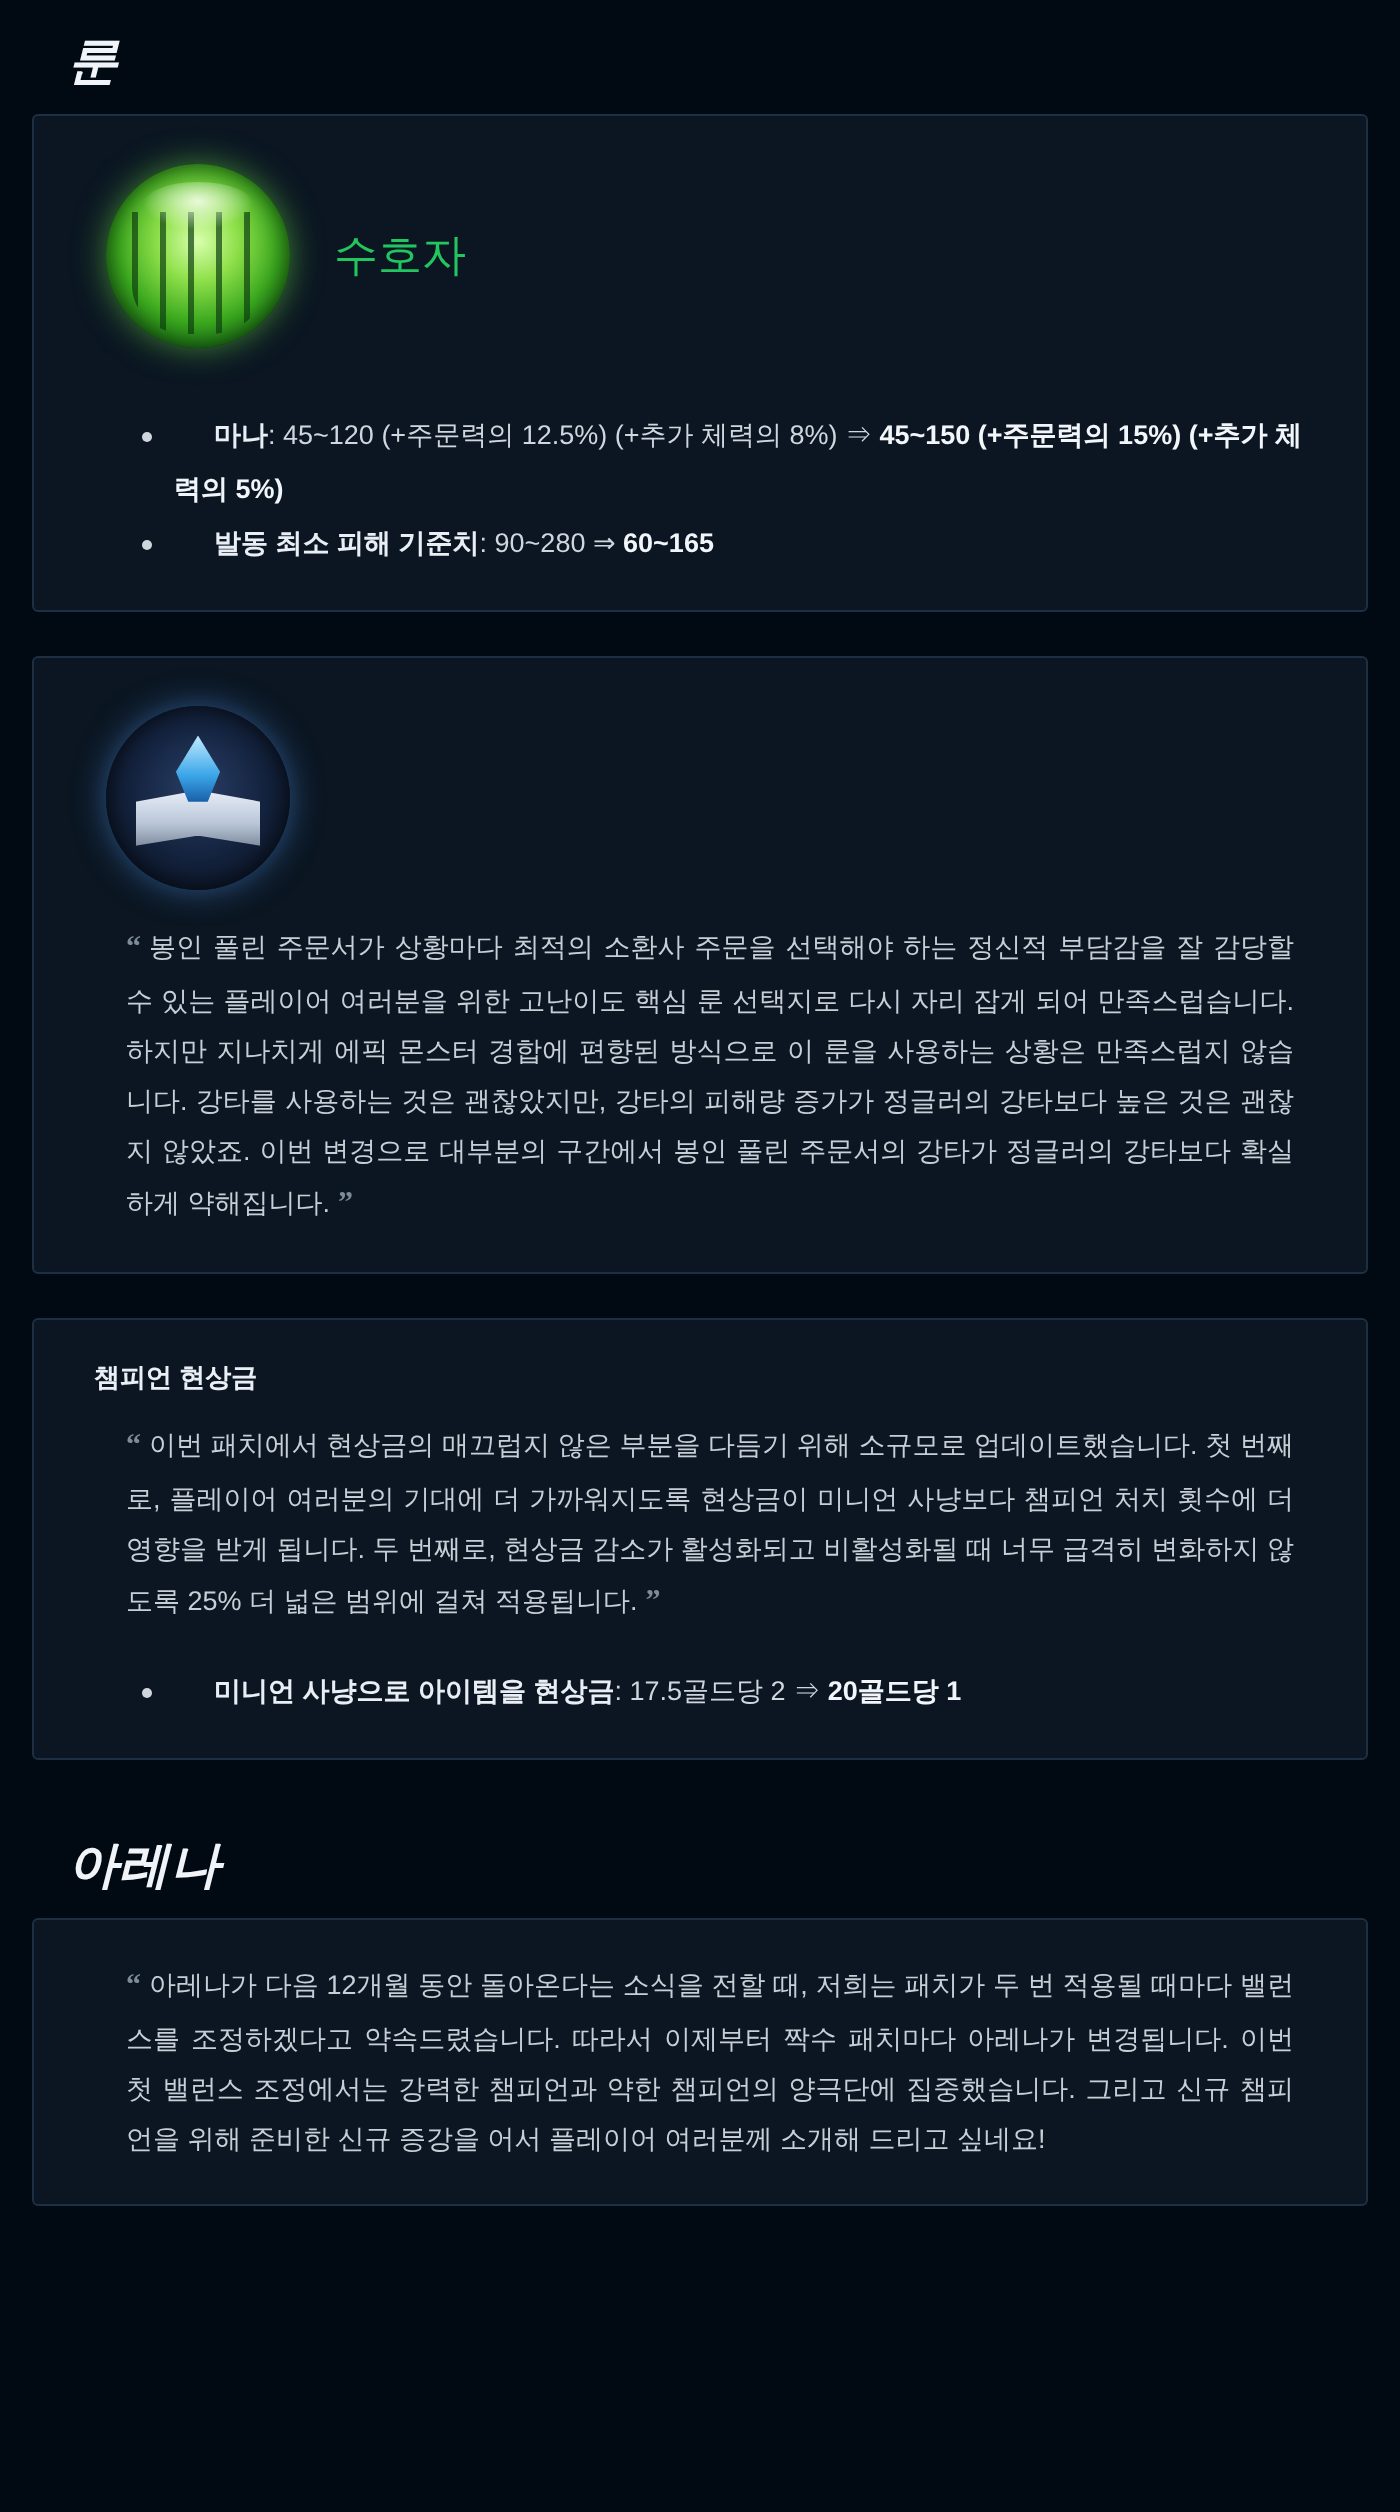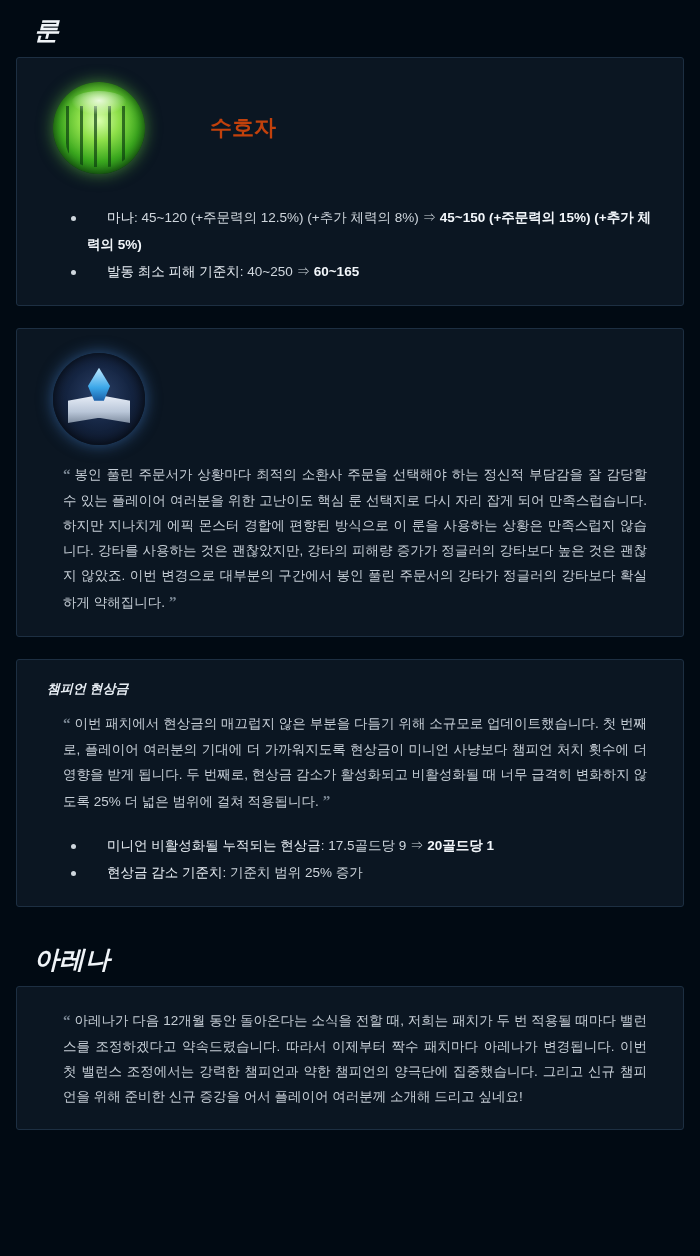--- a/index.html
+++ b/index.html
@@ -83,23 +83,22 @@
     content: "";
     position: absolute;
     left: 38%; right: 38%; top: 16%; height: 36%;
     background: linear-gradient(180deg, #bfe9ff, #3aa6e8 60%, #1a5fa8);
     clip-path: polygon(50% 0%, 100% 55%, 72% 100%, 28% 100%, 0% 55%);
     box-shadow: 0 0 14px rgba(120, 210, 255, 0.9);
   }
 
   .champ-name {
     font-size: 22px;
-    font-weight: bold;
-    color: #c2410c;
-    margin-left: 43px;
+    font-weight: normal;
+    color: #22c55e;
   }
 
   .quote {
     position: relative;
     font-size: 13.5px;
     line-height: 1.85;
     color: #c6ced6;
     padding: 2px 16px 0 26px;
     text-align: justify;
   }
@@ -126,49 +125,48 @@
   ul.changes li:before {
     content: "";
     position: absolute;
     left: -16px;
     top: 12px;
     width: 5px;
     height: 5px;
     background: #cfd6dd;
     border-radius: 50%;
   }
-  .stat-label { font-weight: normal; color: #e8eef4; padding-left: 20px; }
+  .stat-label { font-weight: bold; color: #e8eef4; padding-left: 20px; }
   .new-val { font-weight: bold; color: #f2f6fa; }
 
   .sub-head {
     font-size: 13px;
     font-weight: bold;
     color: #e9eff5;
     padding: 2px 0 10px 10px;
-    font-style: italic;
   }
 </style>
 </head>
 <body>
 
 <div class="page">
 
   <div class="section-title">룬</div>
 
   <div class="card">
     <div class="champ-head">
       <div class="champ-icon icon-guardian"></div>
       <div class="champ-name">수호자</div>
     </div>
     <ul class="changes">
       <li>
         <span class="stat-label">마나</span><span>: </span><span>45~120 (+주문력의 12.5%) (+추가 체력의 8%) ⇒ </span><span class="new-val">45~150 (+주문력의 15%) (+추가 체력의 5%)</span>
       </li>
       <li>
-        <span class="stat-label">발동 최소 피해 기준치</span><span>: </span><span>40~250 ⇒ </span><span class="new-val">60~165</span>
+        <span class="stat-label">발동 최소 피해 기준치</span><span>: </span><span>90~280 ⇒ </span><span class="new-val">60~165</span>
       </li>
     </ul>
   </div>
 
   <div class="card">
     <div class="champ-head">
       <div class="champ-icon icon-tome"></div>
     </div>
     <div class="quote">
       <span class="qmark qopen">“</span><span>봉인 풀린 주문서가 상황마다 최적의 소환사 주문을 선택해야 하는 정신적 부담감을 잘 감당할 수 있는 플레이어 여러분을 위한 고난이도 핵심 룬 선택지로 다시 자리 잡게 되어 만족스럽습니다. 하지만 지나치게 에픽 몬스터 경합에 편향된 방식으로 이 룬을 사용하는 상황은 만족스럽지 않습니다. 강타를 사용하는 것은 괜찮았지만, 강타의 피해량 증가가 정글러의 강타보다 높은 것은 괜찮지 않았죠. 이번 변경으로 대부분의 구간에서 봉인 풀린 주문서의 강타가 정글러의 강타보다 확실하게 약해집니다.</span><span class="qmark qclose">”</span>
@@ -176,24 +174,21 @@
   </div>
 
 
   <div class="card">
     <div class="sub-head">챔피언 현상금</div>
     <div class="quote">
       <span class="qmark qopen">“</span><span>이번 패치에서 현상금의 매끄럽지 않은 부분을 다듬기 위해 소규모로 업데이트했습니다. 첫 번째로, 플레이어 여러분의 기대에 더 가까워지도록 현상금이 미니언 사냥보다 챔피언 처치 횟수에 더 영향을 받게 됩니다. 두 번째로, 현상금 감소가 활성화되고 비활성화될 때 너무 급격히 변화하지 않도록 25% 더 넓은 범위에 걸쳐 적용됩니다.</span><span class="qmark qclose">”</span>
     </div>
     <ul class="changes">
       <li>
-        <span class="stat-label">미니언 비활성화될 누적되는 현상금</span><span>: </span><span>17.5골드당 9 ⇒ </span><span class="new-val">20골드당 1</span>
-      </li>
-      <li>
-        <span class="stat-label">현상금 감소 기준치</span><span>: </span><span>기준치 범위 25% 증가</span><span class="new-val"></span>
+        <span class="stat-label">미니언 사냥으로 아이템을 현상금</span><span>: </span><span>17.5골드당 2 ⇒ </span><span class="new-val">20골드당 1</span>
       </li>
     </ul>
   </div>
 
   <div class="section-title">아레나</div>
 
   <div class="card">
     <div class="quote">
       <span class="qmark qopen">“</span><span>아레나가 다음 12개월 동안 돌아온다는 소식을 전할 때, 저희는 패치가 두 번 적용될 때마다 밸런스를 조정하겠다고 약속드렸습니다. 따라서 이제부터 짝수 패치마다 아레나가 변경됩니다. 이번 첫 밸런스 조정에서는 강력한 챔피언과 약한 챔피언의 양극단에 집중했습니다. 그리고 신규 챔피언을 위해 준비한 신규 증강을 어서 플레이어 여러분께 소개해 드리고 싶네요!</span>
     </div>

